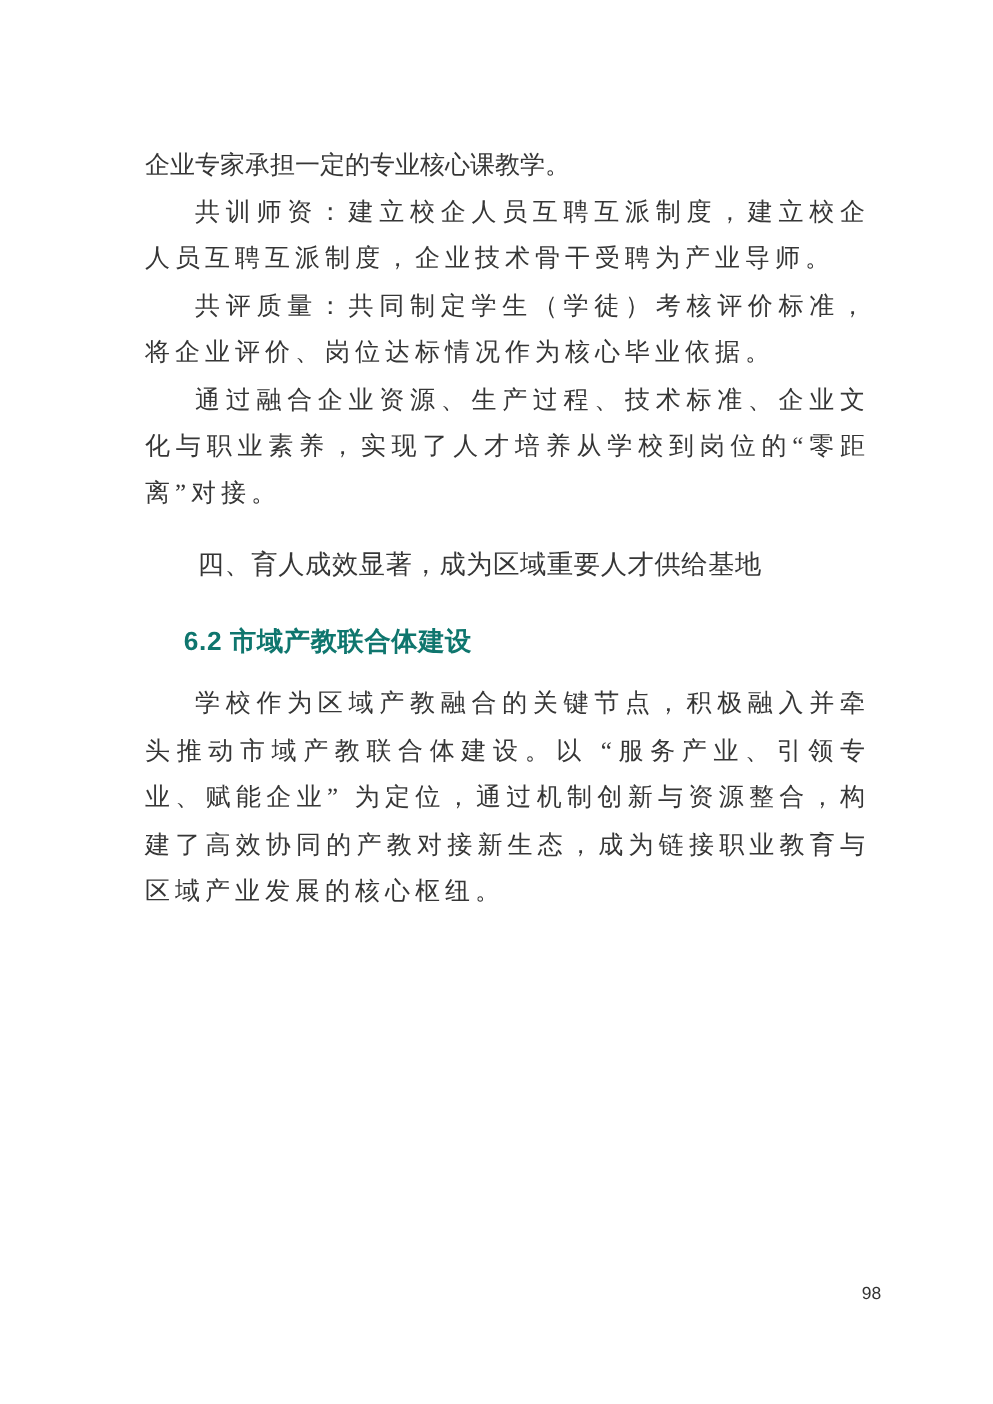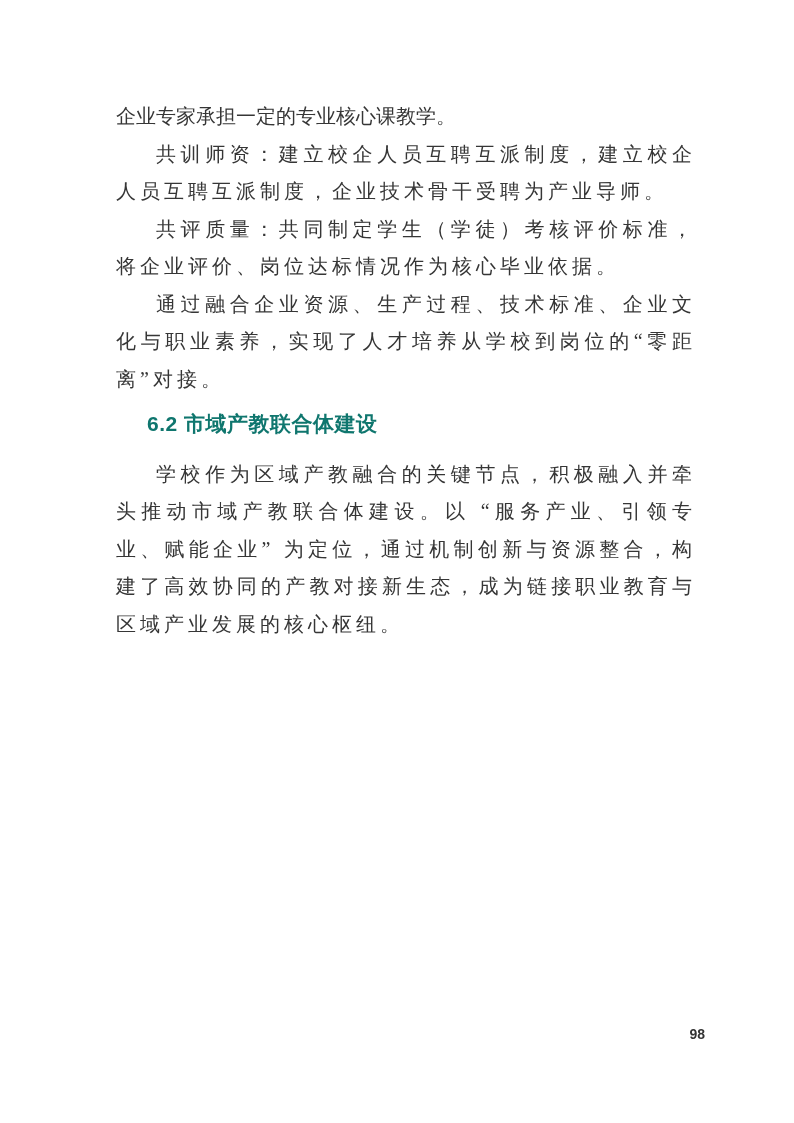--- a/index.html
+++ b/index.html
@@ -8,21 +8,21 @@
     height: 1123px;
     background: #ffffff;
     position: relative;
     overflow: hidden;
     font-family: "Liberation Serif", "DejaVu Serif", serif;
     color: #363636;
   }
   .page-content {
     position: absolute;
     left: 116px;
-    top: 98px;
+    top: 114px;
     width: 580px;
   }
   p.body {
     margin: 0;
     font-size: 20px;
     line-height: 37.5px;
     letter-spacing: 4px;
     text-align: justify;
     text-justify: inter-character;
     text-indent: 40px;
@@ -57,36 +57,36 @@
     font-family: Liberation Sans, sans-serif;
   }
   .page-number {
     position: absolute;
     top: 1026px;
     right: 89px;
     font-size: 14px;
     line-height: 16px;
     color: #333333;
     font-family: "Liberation Sans", "DejaVu Sans", sans-serif;
-    font-weight: bold;
   }
 </style>
 </head>
 <body>
 
 <main class="page-content">
   <p class="body cont">企业专家承担一定的专业核心课教学。</p>
 
 
   <p class="body">共训师资：建立校企人员互聘互派制度，建立校企人员互聘互派制度，企业技术骨干受聘为产业导师。</p>
 
   <p class="body">共评质量：共同制定学生（学徒）考核评价标准，将企业评价、岗位达标情况作为核心毕业依据。</p>
 
   <p class="body">通过融合企业资源、生产过程、技术标准、企业文化与职业素养，实现了人才培养从学校到岗位的“零距离”对接。</p>
 
+  <h3 class="section-heading">四、育人成效显著，成为区域重要人才供给基地</h3>
 
 
   <h2 class="subsection-heading">6.2 市域产教联合体建设</h2>
 
   <p class="body">学校作为区域产教融合的关键节点，积极融入并牵头推动市域产教联合体建设。以 “服务产业、引领专业、赋能企业” 为定位，通过机制创新与资源整合，构建了高效协同的产教对接新生态，成为链接职业教育与区域产业发展的核心枢纽。</p>
 
 </main>
 
 <div class="page-number">98</div>
 

